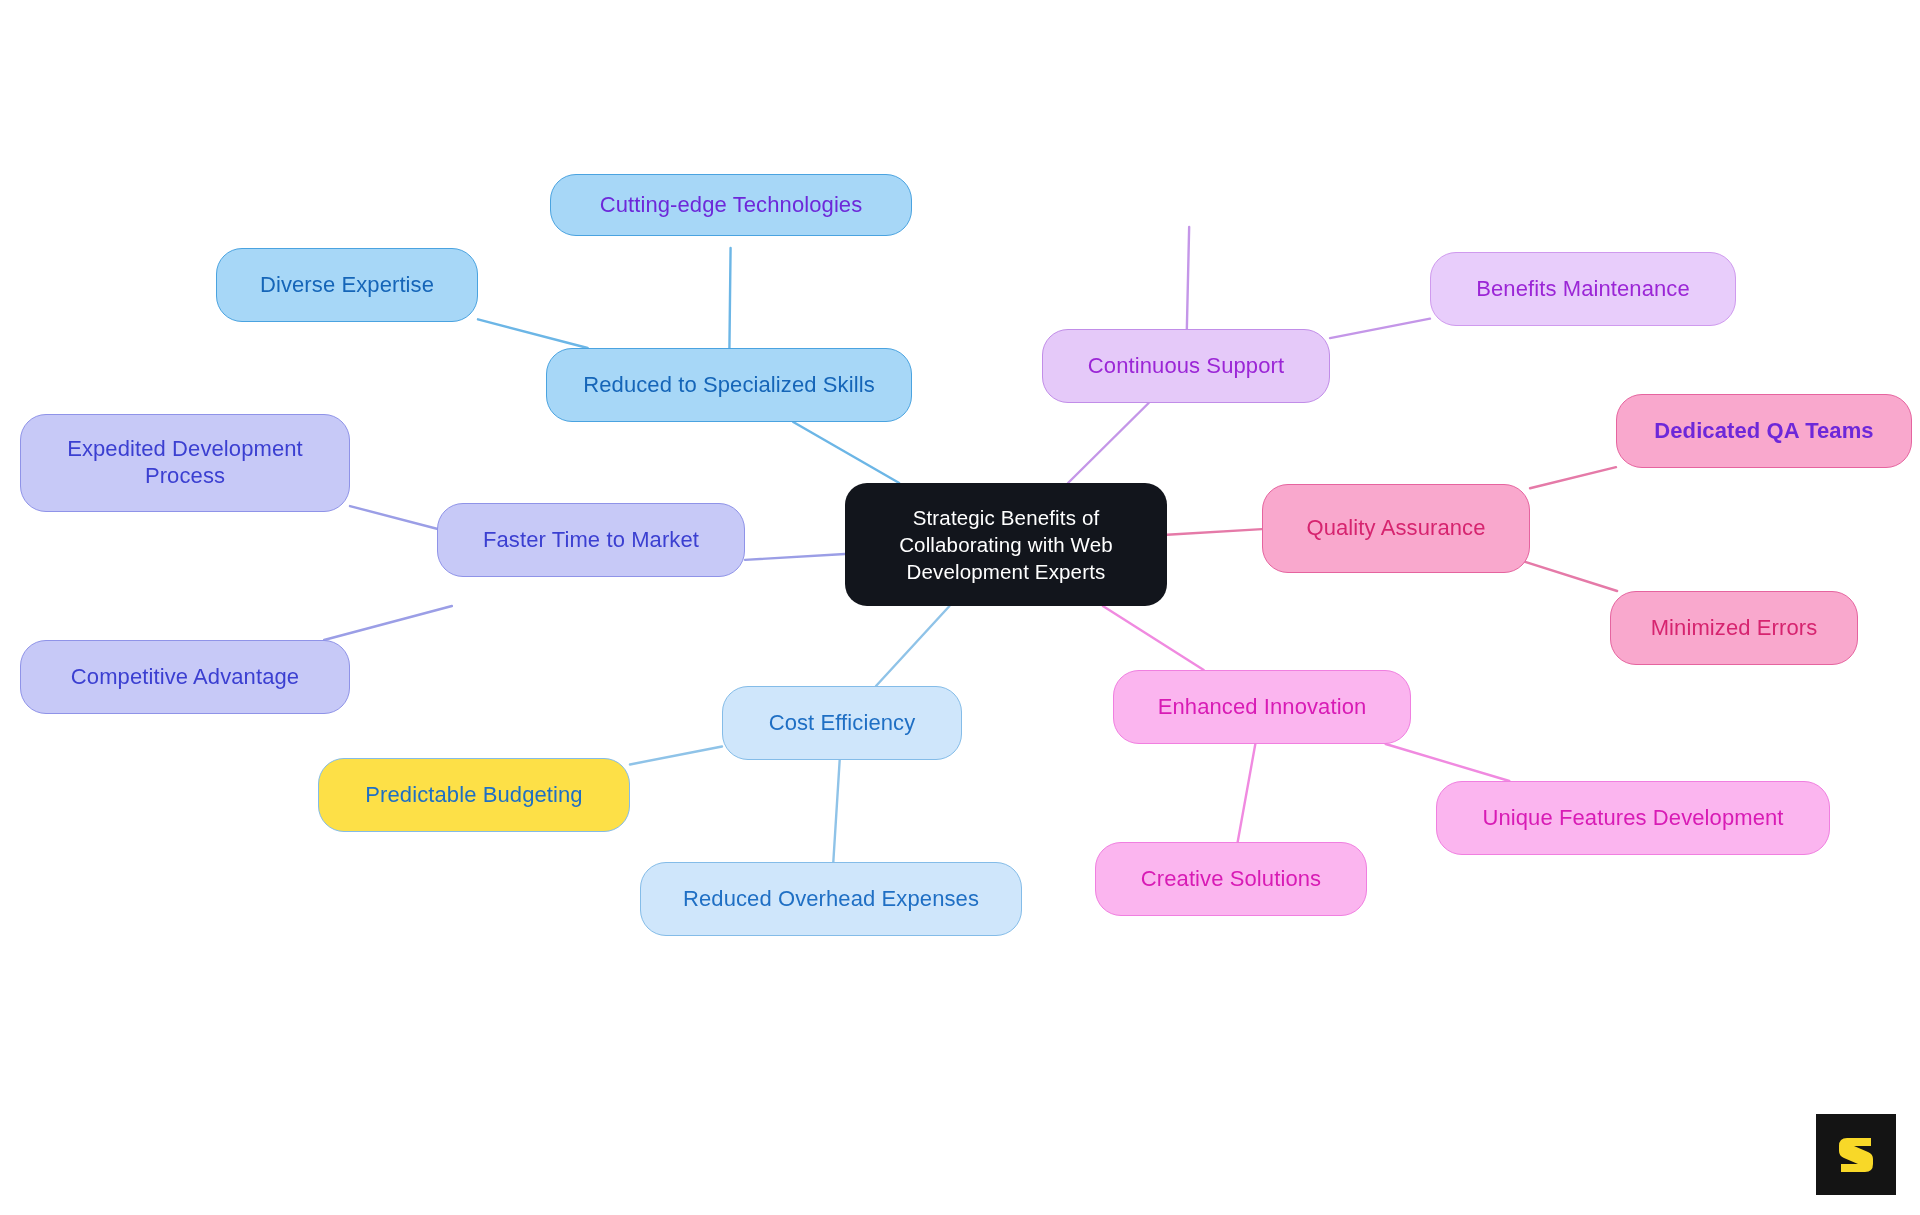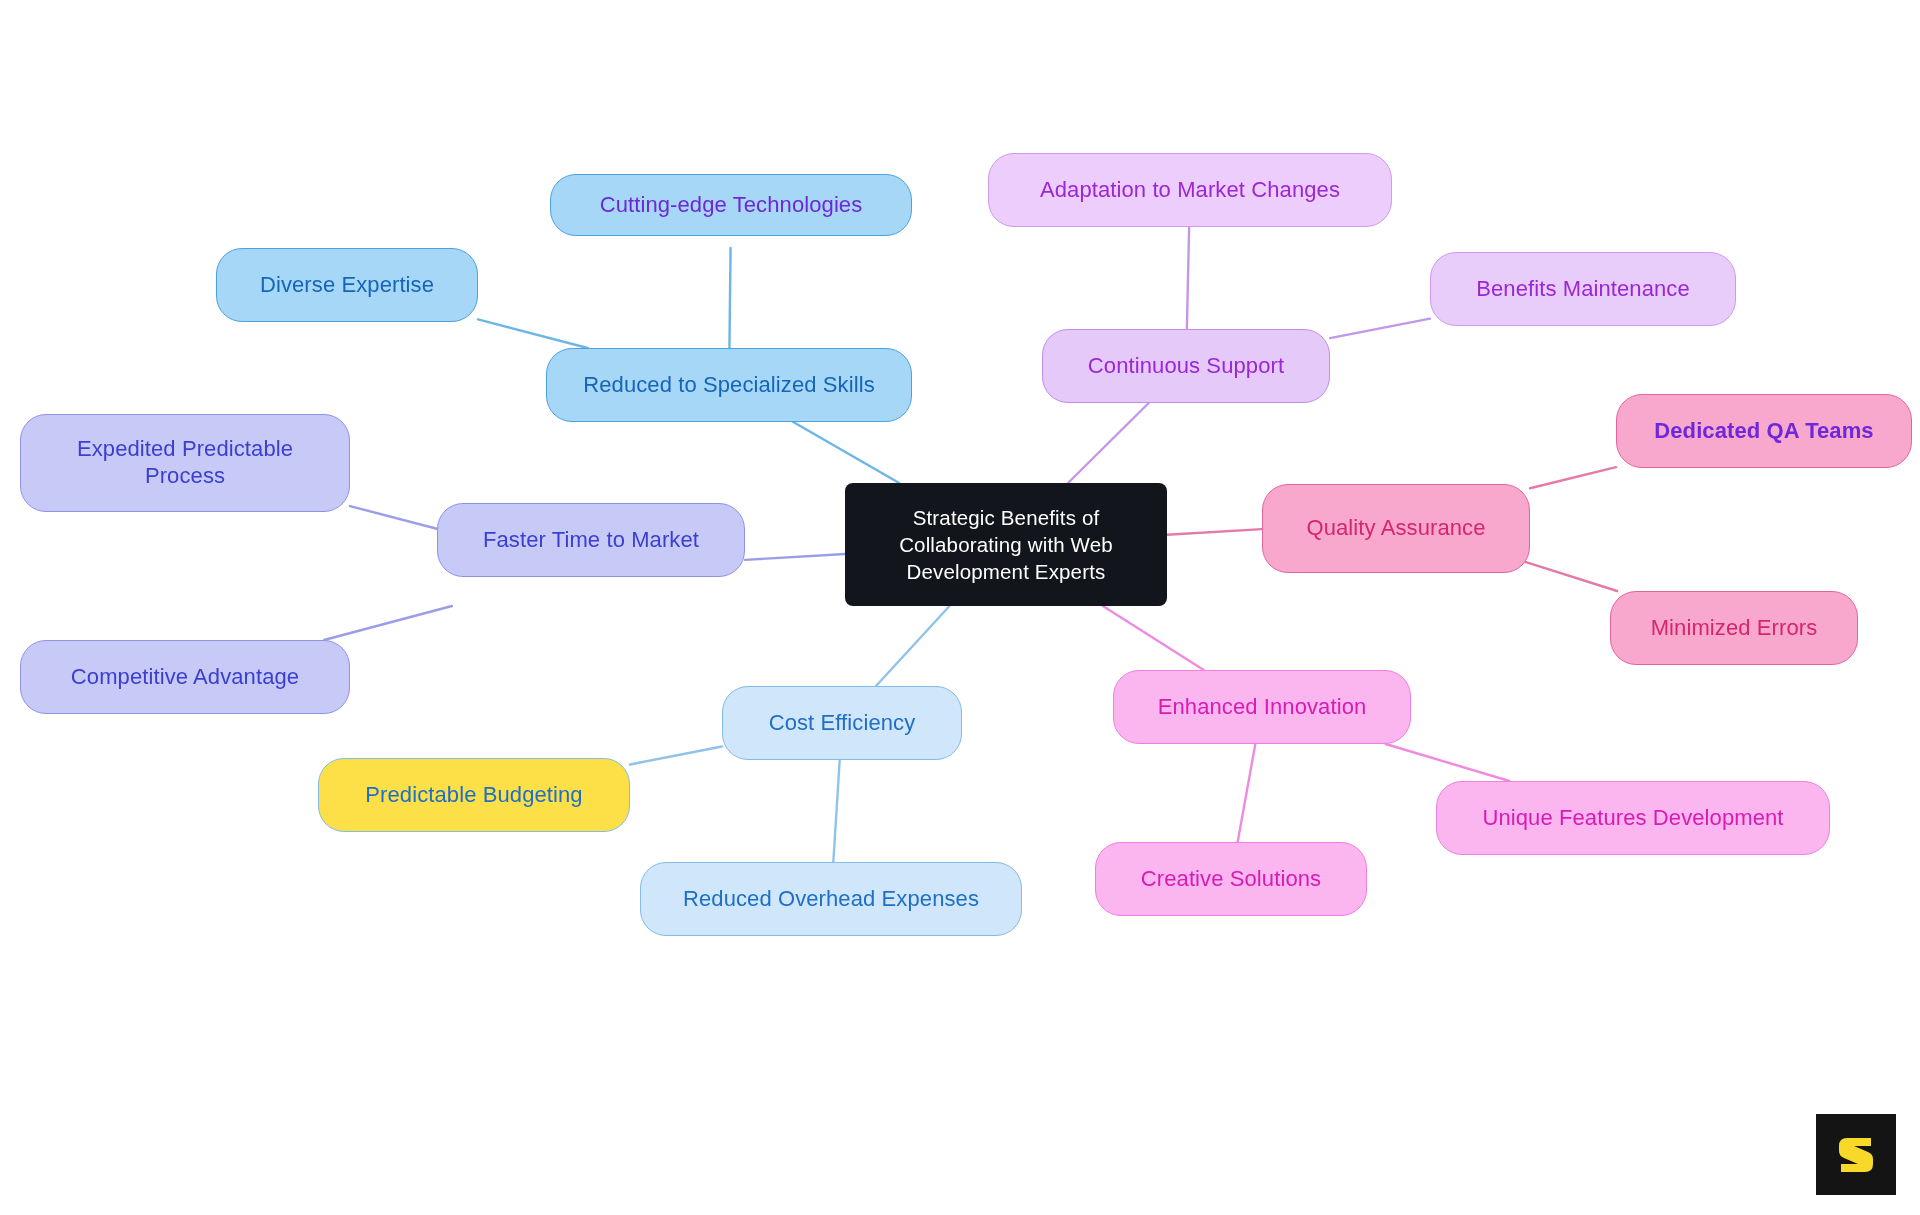--- a/index.html
+++ b/index.html
@@ -32,21 +32,21 @@
     text-align: center;
     border-radius: 26px;
     border-style: solid;
     border-width: 1.6px;
     line-height: 1.22;
     padding: 6px 14px;
     letter-spacing: 0.1px;
     white-space: pre-line;
   }
   .node.root {
-    border-radius: 8px;
+    border-radius: 22px;
     border-width: 0;
     font-size: 20.5px;
     line-height: 1.32;
     letter-spacing: 0.15px;
   }
   .node.branch { font-size: 22px; }
   .node.leaf   { font-size: 22px; }
 
   #logo {
     position: absolute;
@@ -89,30 +89,29 @@
 
   <div class="node root" style="left: 845px; top: 483px; width: 322px; height: 123px; background: rgb(18, 21, 28); border-color: rgb(18, 21, 28); color: rgb(255, 255, 255);">Strategic Benefits of
 Collaborating with Web
 Development Experts</div>
 
   <div class="node branch" style="left: 546px; top: 348px; width: 366px; height: 74px; background: rgb(167, 215, 247); border-color: rgb(74, 163, 224); color: rgb(21, 101, 184);">Reduced to Specialized Skills</div>
   <div class="node leaf" style="left: 550px; top: 174px; width: 362px; height: 62px; background: rgb(167, 215, 247); border-color: rgb(74, 163, 224); color: #6d28d9;">Cutting-edge Technologies</div>
   <div class="node leaf" style="left: 216px; top: 248px; width: 262px; height: 74px; background: rgb(167, 215, 247); border-color: rgb(74, 163, 224); color: rgb(21, 101, 184);">Diverse Expertise</div>
 
   <div class="node branch" style="left: 437px; top: 503px; width: 308px; height: 74px; background: rgb(199, 201, 247); border-color: rgb(143, 147, 232); color: rgb(59, 63, 209);">Faster Time to Market</div>
-  <div class="node leaf" style="left: 20px; top: 414px; width: 330px; height: 98px; background: rgb(199, 201, 247); border-color: rgb(143, 147, 232); color: rgb(59, 63, 209);">Expedited Predictable
+  <div class="node leaf" style="left: 20px; top: 414px; width: 330px; height: 98px; background: rgb(199, 201, 247); border-color: rgb(143, 147, 232); color: rgb(59, 63, 209);">Expedited Development
 Process</div>
   <div class="node leaf" style="left: 20px; top: 640px; width: 330px; height: 74px; background: rgb(199, 201, 247); border-color: rgb(143, 147, 232); color: rgb(59, 63, 209);">Competitive Advantage</div>
 
   <div class="node branch" style="left: 722px; top: 686px; width: 240px; height: 74px; background: rgb(207, 230, 251); border-color: rgb(132, 188, 232); color: rgb(31, 111, 196);">Cost Efficiency</div>
   <div class="node leaf" style="left: 318px; top: 758px; width: 312px; height: 74px; background: #fde047; border-color: rgb(132, 188, 232); color: rgb(31, 111, 196);">Predictable Budgeting</div>
   <div class="node leaf" style="left: 640px; top: 862px; width: 382px; height: 74px; background: rgb(207, 230, 251); border-color: rgb(132, 188, 232); color: rgb(31, 111, 196);">Reduced Overhead Expenses</div>
 
   <div class="node branch" style="left: 1042px; top: 329px; width: 288px; height: 74px; background: rgb(229, 201, 249); border-color: rgb(193, 141, 232); color: rgb(155, 38, 214);">Continuous Support</div>
-  <div class="node leaf" style="left: 988px; top: 153px; width: 404px; height: 74px; background: rgb(237, 205, 251); border-color: rgb(207, 154, 238); color: rgb(155, 38, 214);">Adaptation to Market Changes</div>
   <div class="node leaf" style="left: 1430px; top: 252px; width: 306px; height: 74px; background: rgb(232, 205, 251); border-color: rgb(207, 154, 238); color: rgb(155, 38, 214);">Benefits Maintenance</div>
 
   <div class="node branch" style="left: 1262px; top: 484px; width: 268px; height: 89px; background: rgb(249, 168, 205); border-color: rgb(229, 100, 159); color: rgb(214, 36, 111);">Quality Assurance</div>
   <div class="node leaf" style="left: 1616px; top: 394px; width: 296px; height: 74px; background: rgb(249, 168, 205); border-color: rgb(229, 100, 159); color: #6d28d9; font-weight: bold;">Dedicated QA Teams</div>
   <div class="node leaf" style="left: 1610px; top: 591px; width: 248px; height: 74px; background: rgb(249, 168, 205); border-color: rgb(229, 100, 159); color: rgb(214, 36, 111);">Minimized Errors</div>
 
   <div class="node branch" style="left: 1113px; top: 670px; width: 298px; height: 74px; background: rgb(251, 181, 239); border-color: rgb(240, 127, 224); color: rgb(216, 27, 181);">Enhanced Innovation</div>
   <div class="node leaf" style="left: 1095px; top: 842px; width: 272px; height: 74px; background: rgb(251, 181, 239); border-color: rgb(240, 127, 224); color: rgb(216, 27, 181);">Creative Solutions</div>
   <div class="node leaf" style="left: 1436px; top: 781px; width: 394px; height: 74px; background: rgb(251, 181, 239); border-color: rgb(240, 127, 224); color: rgb(216, 27, 181);">Unique Features Development</div>
 

